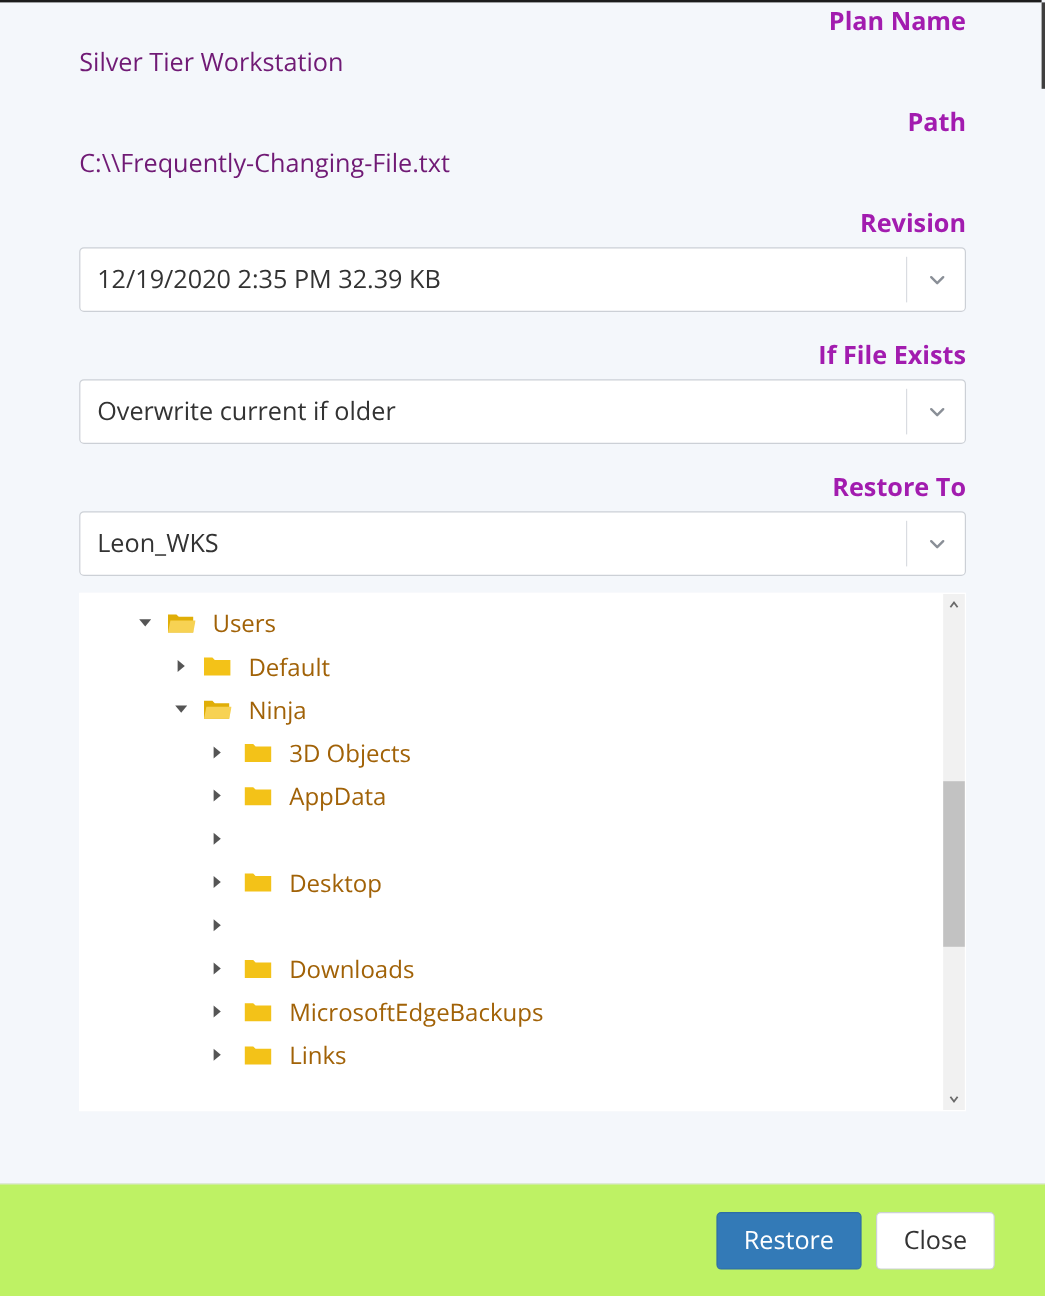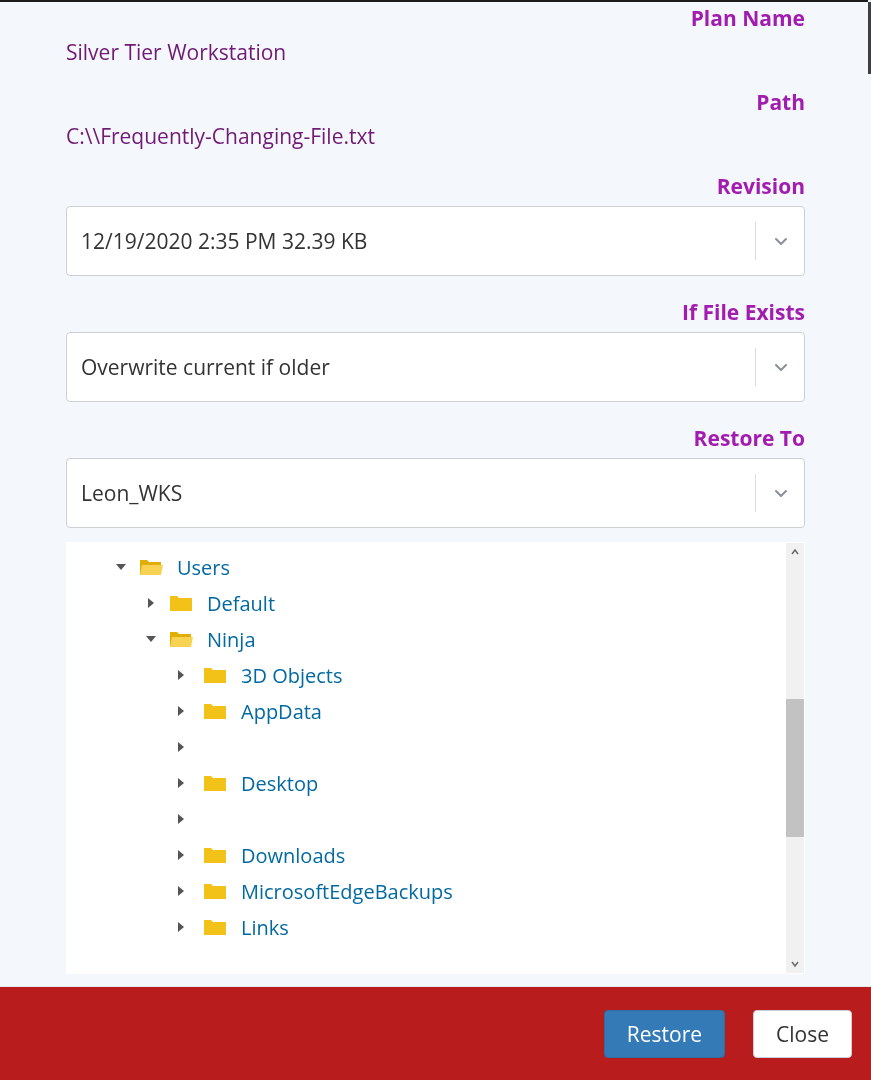--- a/index.html
+++ b/index.html
@@ -44,21 +44,21 @@
       text-align: right;
     }
     .field-value {
       font-size: 21px;
       color: #701a75;
     }
     .select {
       background: #fff;
       border: 1px solid #ccd0d6;
       border-radius: 4px;
-      height: 70px;
+      height: 54px;
       display: flex;
       align-items: center;
       justify-content: space-between;
       padding: 0 14px;
       font-size: 21px;
       color: #333;
       cursor: pointer;
       position: relative;
     }
     .select-text { flex: 1; }
@@ -122,21 +122,21 @@
       position: absolute;
       top: 0; left: 0; right: 18px; bottom: 0;
       overflow: hidden;
       padding-top: 6px;
     }
     .tree-row {
       display: flex;
       align-items: center;
       height: 36px;
       font-size: 20px;
-      color: #0369a1;
+      color: #a16207;
       padding-left: 0;
       white-space: nowrap;
     }
     .tree-toggle {
       width: 20px;
       display: inline-flex;
       align-items: center;
       justify-content: center;
       margin-right: 8px;
       flex-shrink: 0;
@@ -175,27 +175,27 @@
     }
     .depth-0 { padding-left: 44px; }
     .depth-1 { padding-left: 74px; }
     .depth-2 { padding-left: 104px; align-items: center; }
     .footer {
       position: absolute;
       bottom: 0;
       left: 0;
       right: 0;
       height: 94px;
-      background: #b91c1c;
+      background: #bef264;
       border-top: 1px solid #e4e6ea;
       display: flex;
       justify-content: flex-end;
       align-items: center;
-      padding-right: 19px;
-      gap: 28px;
+      padding-right: 42px;
+      gap: 12px;
     }
     .btn {
       height: 48px;
       border-radius: 4px;
       font-size: 21px;
       display: inline-flex;
       align-items: center;
       justify-content: center;
       padding: 0 22px;
       cursor: pointer;

